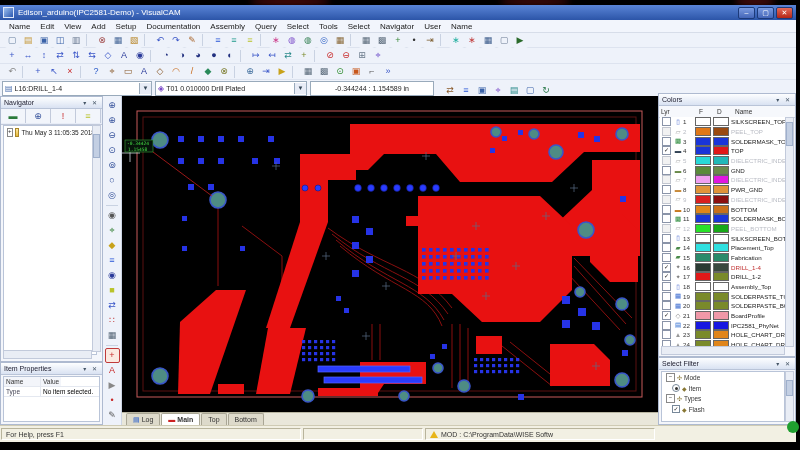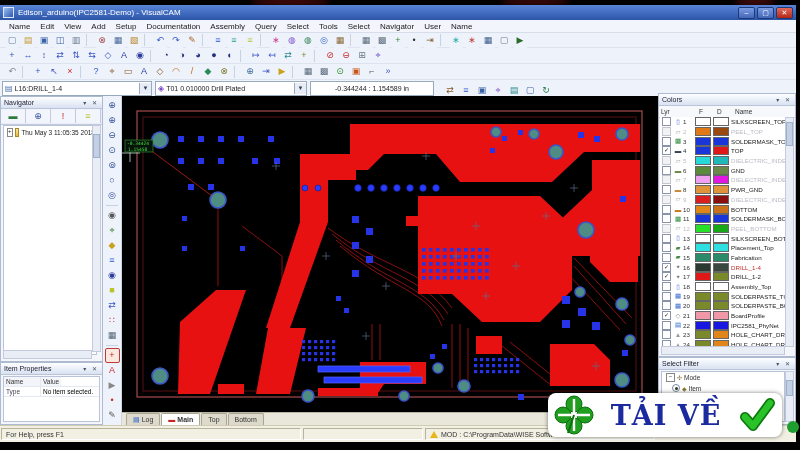--- a/index.html
+++ b/index.html
@@ -818,31 +818,14 @@
           <span>For Help, press F1</span>
         </div>
       <div class="sseg" style="width:120px"></div>
       <div class="sseg" style="width:230px">
         <span class="warnic"></span>
         <span>MOD : C:\ProgramData\WISE Softw</span>
       </div>
     </div>
   </div>
 
-  <div id="watermark" class="abs">
-    <svg width="40" height="40" viewBox="0 0 40 40">
-      <g fill="#1f9e1f" stroke="#0c6e0c" stroke-width="1">
-        <ellipse cx="20" cy="9" rx="8" ry="8"></ellipse>
-          <ellipse cx="31" cy="20" rx="8" ry="8"></ellipse>
-        <ellipse cx="20" cy="31" rx="8" ry="8"></ellipse>
-          <ellipse cx="9" cy="20" rx="8" ry="8"></ellipse>
-      </g>
-      <path d="M20,4 L20,36 M4,20 L36,20" stroke="#ffffff" stroke-width="2.4"></path>
-      <path d="M20,20 L14,38" stroke="#0c6e0c" stroke-width="2"></path>
-    </svg>
-    <span id="wm-text">TẢI VỀ</span>
-    <svg width="38" height="36" viewBox="0 0 38 36">
-      <path d="M7,20 L15,29 L32,6" fill="none" stroke="#0c7a0c" stroke-width="10" stroke-linecap="round" stroke-linejoin="round"></path>
-      <path d="M7,20 L15,29 L32,6" fill="none" stroke="#29c329" stroke-width="6.5" stroke-linecap="round" stroke-linejoin="round"></path>
-    </svg>
-  </div>
   <div id="grn-dot" class="abs"></div>
 </div>
 
 </body></html>

